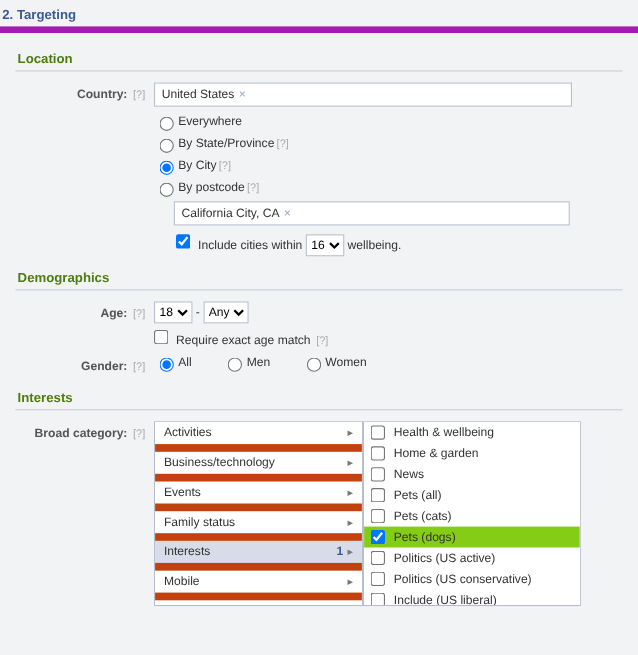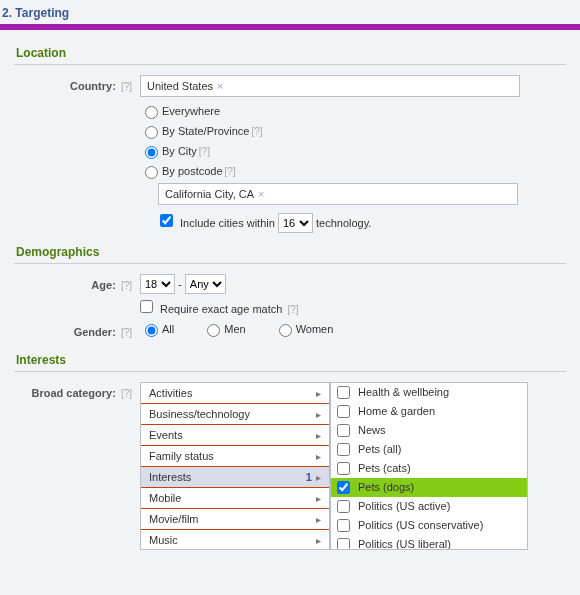--- a/index.html
+++ b/index.html
@@ -101,39 +101,39 @@
     height: 168px;
     width: 190px;
     overflow-y: scroll;
     font-size: 11px;
   }
   .listbox .item {
     display:flex;
     align-items:center;
     justify-content:space-between;
     padding: 4px 8px;
-    border-bottom: 1px solid #c2410c;
+    border-bottom: 7px solid #c2410c;
     cursor:pointer;
   }
   .listbox .item.selected {
     background: #d7dce8;
   }
   .listbox .item .chev { color:#777; font-size:10px; }
   .listbox .badge { color:#3b5998; font-weight:bold; margin-right:4px;}
   .checklist {
     background:#fff;
     border:1px solid #b8bfcc;
     height:168px;
     width:198px;
     overflow-y: scroll;
     font-size:11px;
   }
   .checklist .citem {
     display:flex;
-    align-items:flex-start;
+    align-items:center;
     padding:3px 6px;
     gap:4px;
   }
   .checklist .citem.selected { background:#84cc16; }
   .lists-row { display:flex; gap:0px; }
   input[type=checkbox] { margin:0 4px 0 0; }
 </style>
 </head>
 <body>
 
@@ -184,21 +184,21 @@
           <span>California City, CA</span>
           <span class="token-x">×</span>
         </span>
       </div>
       <div class="inline-check">
         <input type="checkbox" checked="" style="">
         <span>Include cities within</span>
         <select>
           <option>16</option>
         </select>
-        <span>technology.</span>
+        <span>wellbeing.</span>
       </div>
     </div>
   </div>
 </div>
 
 <div class="subsection-header">Demographics</div>
 
 <div class="row">
   <div class="lcol">
     <span>Age:</span>
@@ -310,19 +310,19 @@
         <div class="citem">
             <input type="checkbox" style="">
             <span>Politics (US active)</span>
           </div>
         <div class="citem">
             <input type="checkbox" style="">
             <span>Politics (US conservative)</span>
           </div>
         <div class="citem">
             <input type="checkbox" style="">
-            <span>Politics (US liberal)</span>
+            <span>Include (US liberal)</span>
           </div>
 
       </div>
     </div>
   </div>
 </div>
 
 </body></html>

